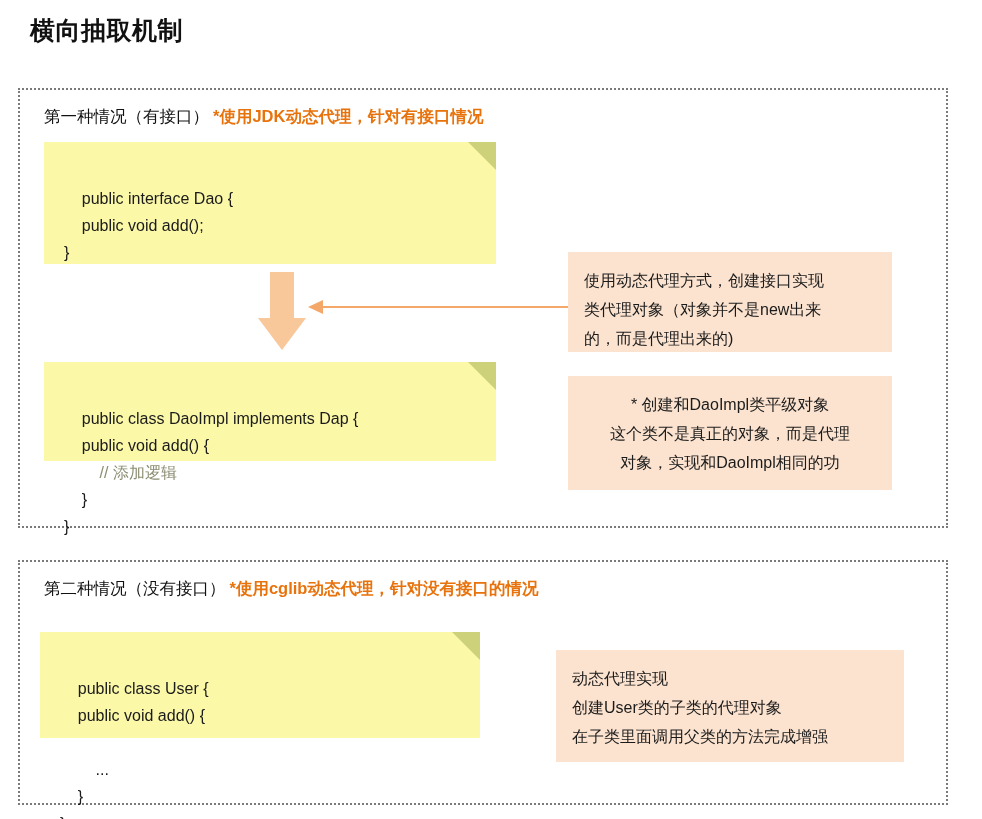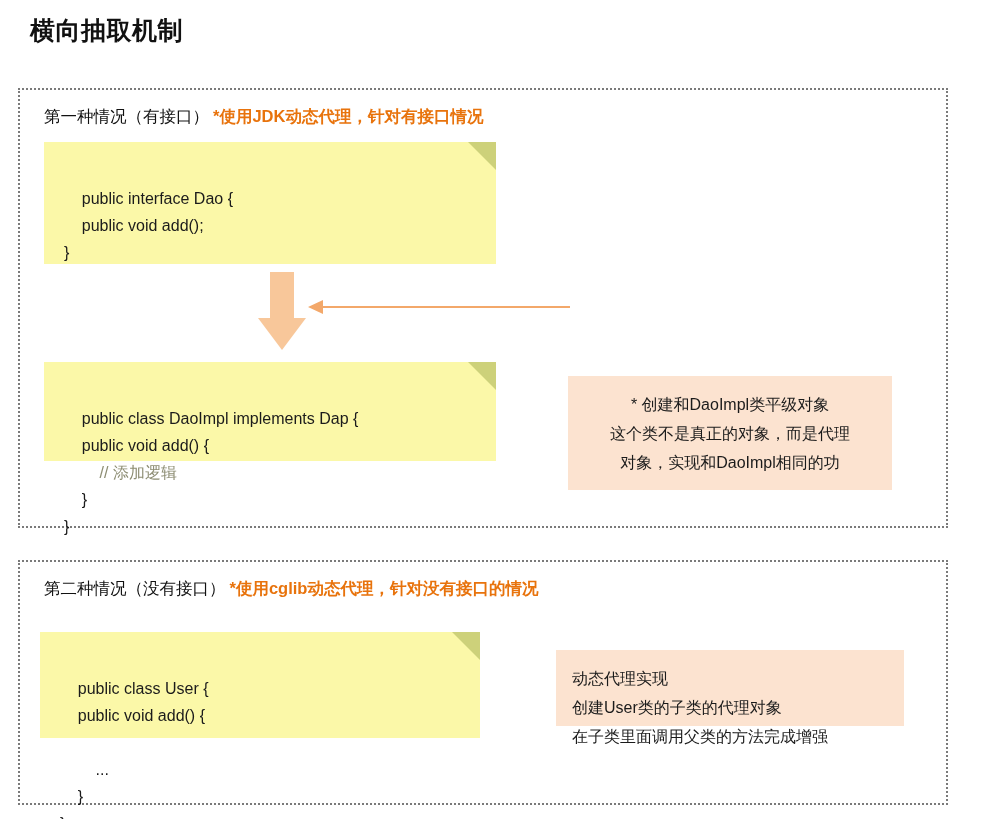--- a/index.html
+++ b/index.html
@@ -186,21 +186,21 @@
     left: 568px;
     top: 376px;
     width: 324px;
     height: 114px;
     text-align: center;
   }
   #note-3 {
     left: 556px;
     top: 650px;
     width: 348px;
-    height: 76px;
+    height: 112px;
   }
 </style>
 </head>
 <body>
 
 <div class="page">
 
   <div class="title">横向抽取机制</div>
 
   <div class="section" id="section-1">
@@ -227,20 +227,23 @@
   </div>
 
   <div class="code-box" id="code-daoimpl">
     <span class="fold"></span><span>public class DaoImpl implements Dap {</span>
 <span>    public void add() {</span>
 <span class="dim">        // 添加逻辑</span>
 <span>    }</span>
 <span>}</span>
   </div>
 
+  <div class="note-box" id="note-1">使用动态代理方式，创建接口实现
+类代理对象（对象并不是new出来
+的，而是代理出来的)</div>
   <div class="note-box" id="note-2">* 创建和DaoImpl类平级对象
 这个类不是真正的对象，而是代理
 对象，实现和DaoImpl相同的功</div>
 
   <div class="section" id="section-2">
 
     <div class="section-head">
       <span>第二种情况（没有接口）</span><span class="accent">*使用cglib动态代理，针对没有接口的情况</span>
     </div>
   </div>

